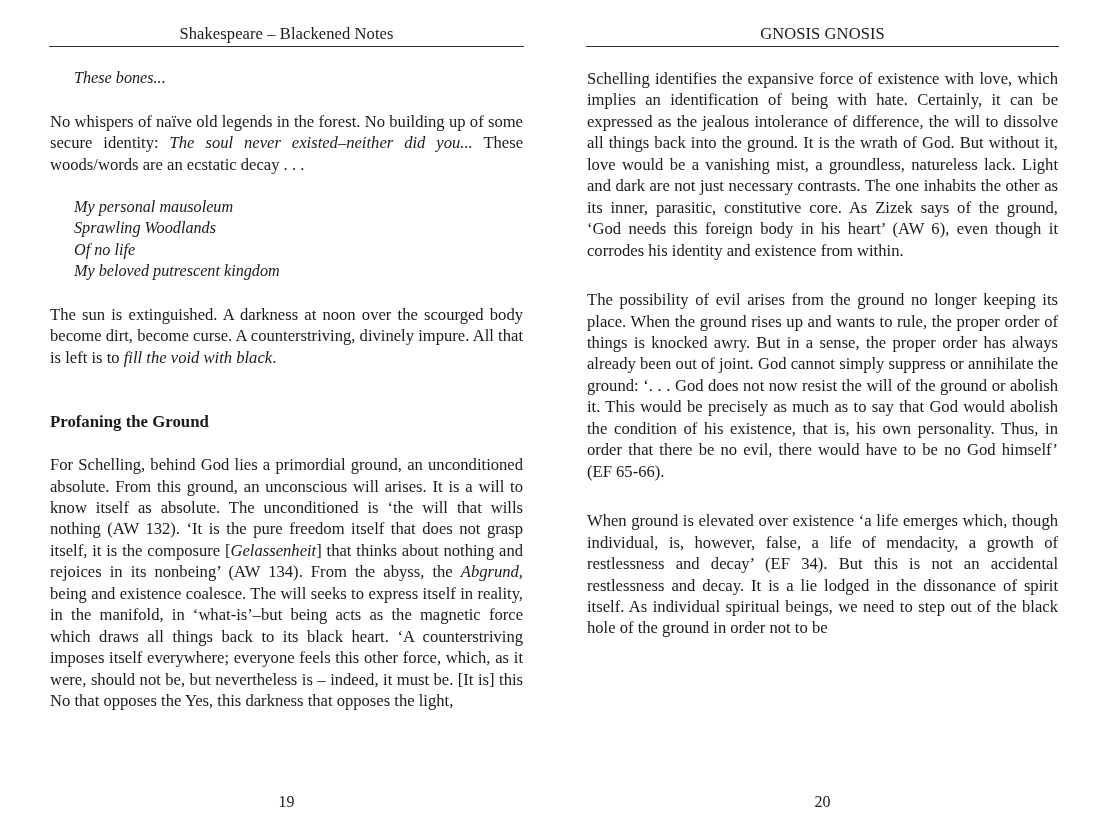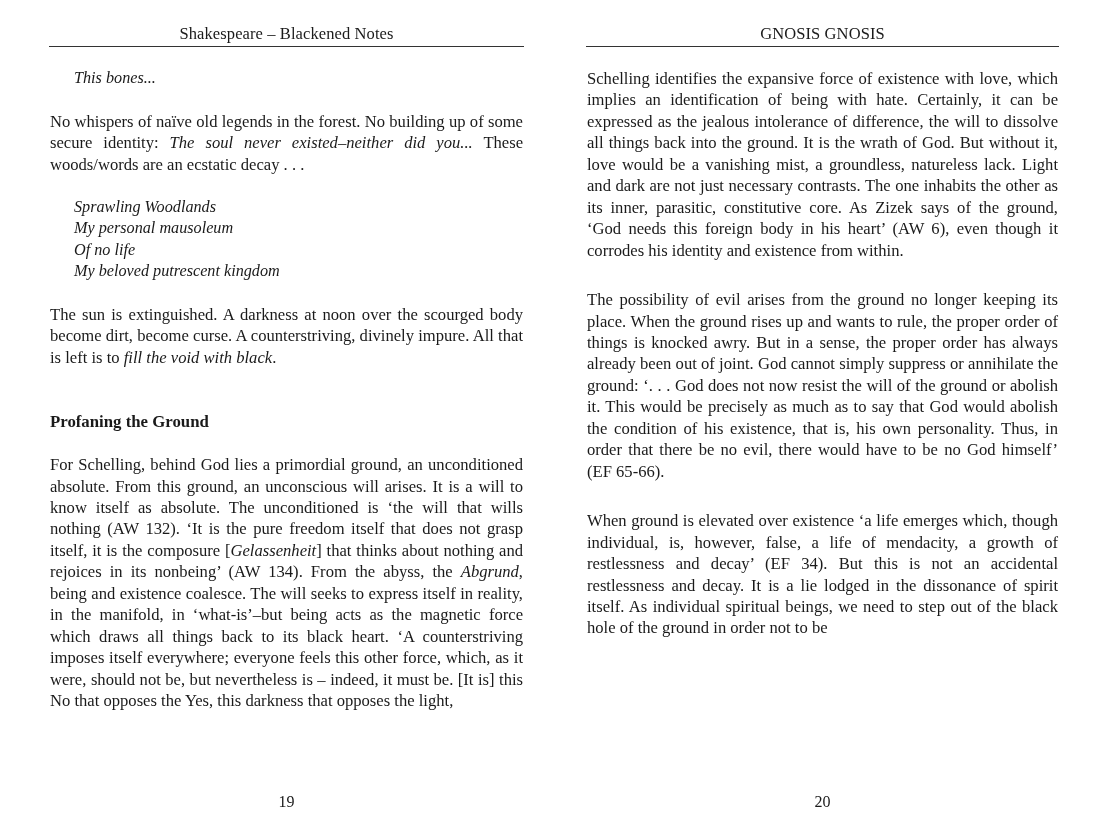--- a/index.html
+++ b/index.html
@@ -82,28 +82,28 @@
   </style>
 </head>
 <body>
 
 <div class="page left">
   <div class="running-head">Shakespeare – Blackened Notes</div>
   <div class="head-rule"></div>
 
   <div class="body-text">
     <p class="verse">
-        <span>This bones...</span>
+        <span>These bones...</span>
       </p>
     <div class="gap"></div>
     <p><span>No whispers of naïve old legends in the forest. No building up of some secure identity: </span><em>The soul never existed–neither did you...</em><span> These woods/words are an ecstatic decay . . .</span></p>
     <div class="gap"></div>
     <p class="verse">
+      <span>My personal mausoleum</span>
       <span>Sprawling Woodlands</span>
-      <span>My personal mausoleum</span>
       <span>Of no life</span>
       <span>My beloved putrescent kingdom</span>
     </p>
     <div class="gap"></div>
     <p><span>The sun is extinguished. A darkness at noon over the scourged body become dirt, become curse. A counterstriving, divinely impure. All that is left is to </span><em>fill the void with black</em><span>.</span></p>
     <div class="gap"></div>
     <div class="gap"></div>
     <h3 class="section-heading">Profaning the Ground</h3>
     <div class="gap"></div>
     <p><span>For Schelling, behind God lies a primordial ground, an unconditioned absolute. From this ground, an unconscious will arises. It is a will to know itself as absolute. The unconditioned is ‘the will that wills nothing (AW 132). ‘It is the pure freedom itself that does not grasp itself, it is the composure [</span><em>Gelassenheit</em><span>] that thinks about nothing and rejoices in its nonbeing’ (AW 134). From the abyss, the </span><em>Abgrund</em><span>, being and existence coalesce. The will seeks to express itself in reality, in the manifold, in ‘what-is’–but being acts as the magnetic force which draws all things back to its black heart. ‘A counterstriving imposes itself everywhere; everyone feels this other force, which, as it were, should not be, but nevertheless is – indeed, it must be. [It is] this No that opposes the Yes, this darkness that opposes the light,</span></p>

